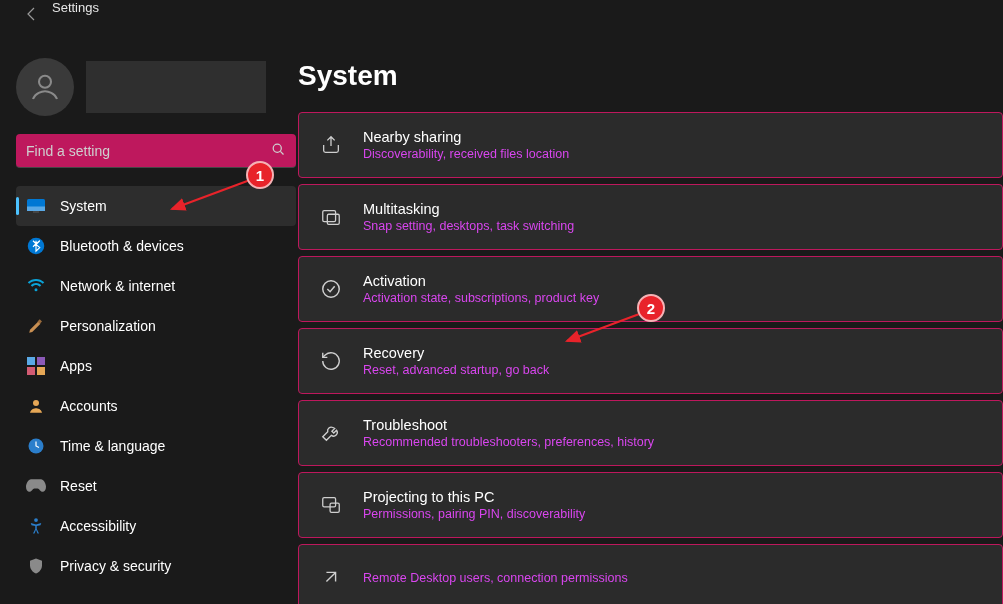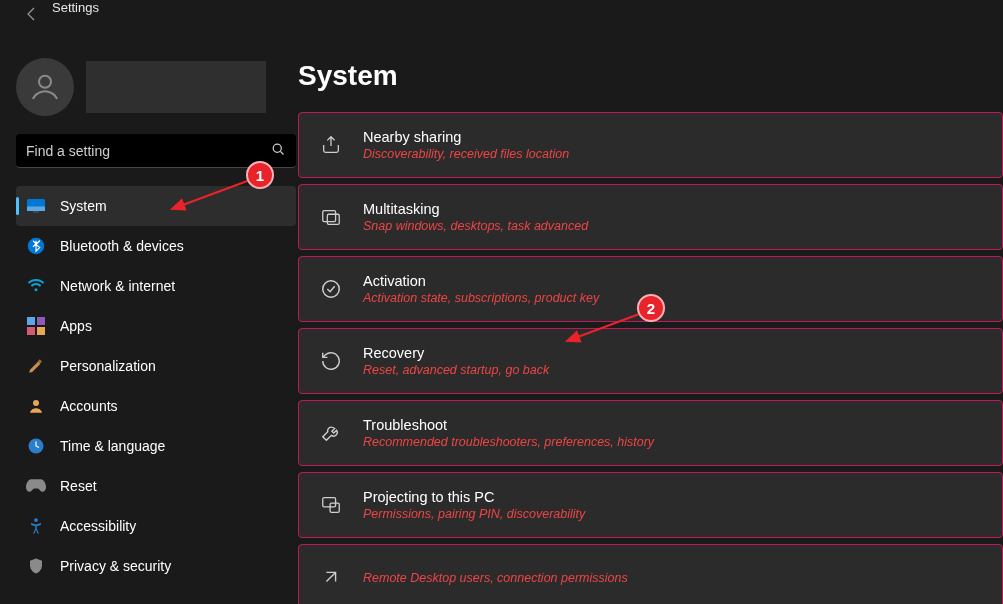--- a/index.html
+++ b/index.html
@@ -63,21 +63,21 @@
     background: #2f2f2f;
   }
   .search-wrap {
     width: 280px;
     position: relative;
     margin-bottom: 18px;
   }
   .search {
     width: 100%;
     height: 34px;
-    background: #000000;
+    background: #be185d;
     border: none;
     border-bottom: 1px solid #464646;
     border-radius: 4px;
     color: #cfcfcf;
     font-size: 14px;
     padding: 0 34px 0 10px;
     outline: none;
   }
   .search::placeholder { color: #cfcfcf; }
   .search-icon {
@@ -148,21 +148,21 @@
     width: 24px;
     height: 24px;
     color: #cfcfcf;
     margin-right: 20px;
     display: flex;
     align-items: center;
     justify-content: center;
   }
   .card-text { display: flex; flex-direction: column; }
   .card-title { font-size: 14.5px; color: #fff; }
-  .card-desc  { font-size: 12.5px; color: #ef4444; margin-top: 2px; font-style: italic; }
+  .card-desc  { font-size: 12.5px; color: #d946ef; margin-top: 2px; }
 
   
   .ann-overlay {
     position: absolute;
     inset: 0;
     pointer-events: none;
     width: 1003px;
     height: 604px;
   }
   .ann-badge {
@@ -242,42 +242,42 @@
         <span class="nav-ico">
           <svg width="18" height="18" viewBox="0 0 24 24" fill="#0aa3d8">
               <path d="M12 19a2 2 0 1 0 0-4 2 2 0 0 0 0 4zM5 11c4-4 10-4 14 0l-2 2c-3-3-7-3-10 0l-2-2zM1 7c6-6 16-6 22 0l-2 2c-5-5-13-5-18 0L1 7z"></path>
             </svg>
         </span>
         <span class="nav-label">Network &amp; internet</span>
       </li>
 
       <li class="nav-item">
         <span class="nav-ico">
+          <svg width="18" height="18" viewBox="0 0 24 24">
+              <path d="M3 21l4-1 11-11-3-3L4 17l-1 4z" fill="#c98f52"></path>
+              <path d="M14 6l3 3 3-3-3-3-3 3z" fill="#9b6b3b"></path>
+            </svg>
+        </span>
+        <span class="nav-label">Personalization</span>
+      </li>
+
+      <li class="nav-item">
+        <span class="nav-ico">
           <svg width="18" height="18" viewBox="0 0 18 18">
               <rect x="0" y="0" width="8" height="8" fill="#5aa9e6"></rect>
               <rect x="10" y="0" width="8" height="8" fill="#8c5ab8"></rect>
               <rect x="0" y="10" width="8" height="8" fill="#d25b73"></rect>
               <rect x="10" y="10" width="8" height="8" fill="#e6a756"></rect>
             </svg>
         </span>
         <span class="nav-label">Apps</span>
       </li>
 
       <li class="nav-item">
         <span class="nav-ico">
-          <svg width="18" height="18" viewBox="0 0 24 24">
-              <path d="M3 21l4-1 11-11-3-3L4 17l-1 4z" fill="#c98f52"></path>
-              <path d="M14 6l3 3 3-3-3-3-3 3z" fill="#9b6b3b"></path>
-            </svg>
-        </span>
-        <span class="nav-label">Personalization</span>
-      </li>
-
-      <li class="nav-item">
-        <span class="nav-ico">
           <svg width="18" height="18" viewBox="0 0 24 24" fill="#e6a756">
               <circle cx="12" cy="8" r="4"></circle>
               <path d="M4 21c1-5 6-6 8-6s7 1 8 6H4z"></path>
             </svg>
         </span>
         <span class="nav-label">Accounts</span>
       </li>
 
       <li class="nav-item">
         <span class="nav-ico">
@@ -340,21 +340,21 @@
 
       <div class="card">
         <span class="card-ico">
           <svg width="22" height="22" viewBox="0 0 24 24" fill="none" stroke="currentColor" stroke-width="1.4">
               <rect x="3" y="5" width="14" height="12" rx="1.5"></rect>
               <rect x="8" y="9" width="13" height="11" rx="1.5"></rect>
             </svg>
         </span>
         <div class="card-text">
           <span class="card-title">Multitasking</span>
-          <span class="card-desc">Snap windows, desktops, task advanced</span>
+          <span class="card-desc">Snap setting, desktops, task switching</span>
         </div>
       </div>
 
       <div class="card">
         <span class="card-ico">
           <svg width="22" height="22" viewBox="0 0 24 24" fill="none" stroke="currentColor" stroke-width="1.6">
               <circle cx="12" cy="12" r="9"></circle>
               <path d="m8 12 3 3 5-6"></path>
             </svg>
         </span>

